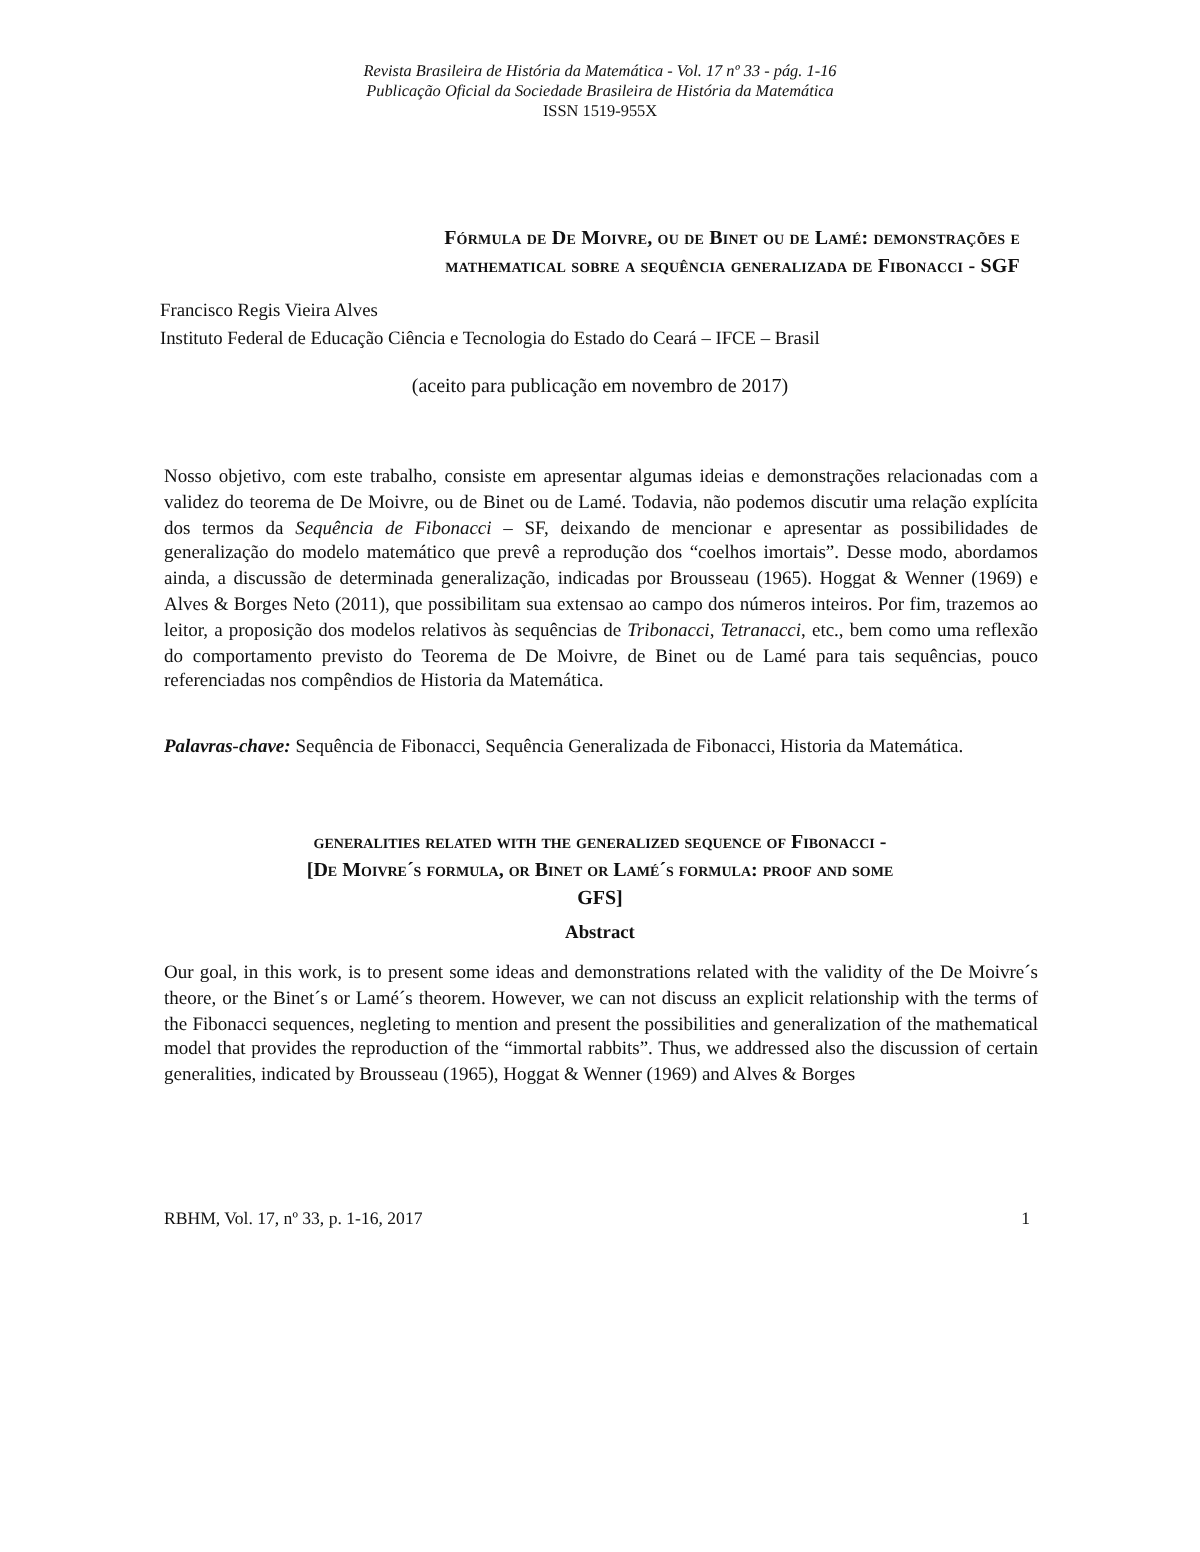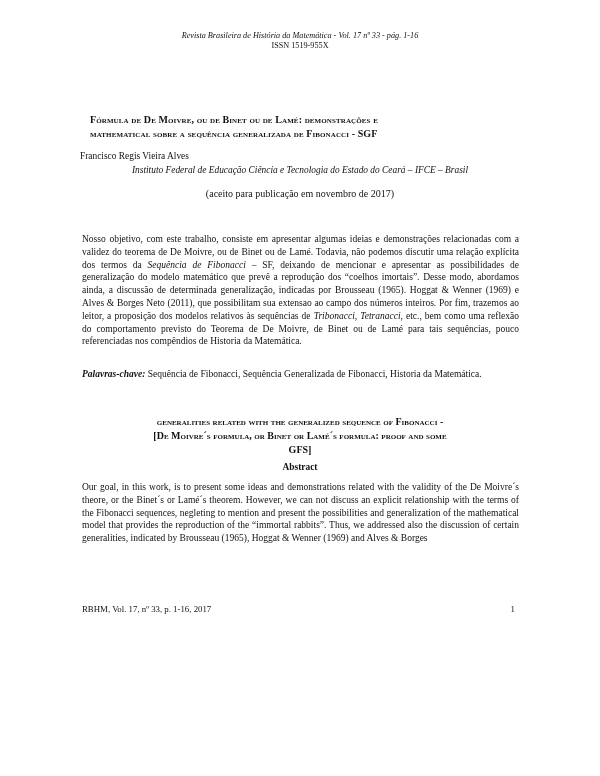--- a/index.html
+++ b/index.html
@@ -2,41 +2,42 @@
 <html><head>
 <meta charset="utf-8">
 <style>
   html, body { margin:0; padding:0; background:#ffffff; }
   body { width:600px; height:776px; position:relative; overflow:hidden;
          font-family:"Liberation Serif", "DejaVu Serif", serif; color:#111; }
   .page { position:absolute; left:0; top:0; width:551px; height:776px; }
   .header { position:absolute; top:31px; left:0; width:600px; text-align:center;
             font-size:8.2px; line-height:10px; }
   .header .it { font-style:italic; }
-  .title { position:absolute; top:113px; left:90px; width:420px; text-align:left;
+  .title { position:absolute; top:113px; left:90px; width:420px; text-align:right;
            font-weight:bold; font-size:10px; line-height:14px; font-variant:small-caps; letter-spacing:0.1px; }
   .author { position:absolute; top:150px; left:80px; width:440px; text-align:left; font-size:9.4px; line-height:12px; }
-  .affil { position:absolute; top:164px; left:80px; width:440px; text-align:center; font-size:9.4px; line-height:12px; font-style:italic; }
+  .affil { position:absolute; top:164px; left:80px; width:440px; font-size:9.4px; line-height:12px; }
   .accepted { position:absolute; top:188px; left:80px; width:440px; text-align:center; font-size:10px; line-height:12px; }
   .sec-head { position:absolute; left:80px; width:440px; text-align:center; font-weight:bold; font-size:9.4px; line-height:12px; }
   .para { position:absolute; left:82px; width:437px; text-align:justify; font-size:9.5px; line-height:12.8px; }
   .para .it { font-style:italic; }
   .kw b { font-weight:bold;font-style:italic; }
   .title2 { position:absolute; top:415px; left:90px; width:420px; text-align:center;
             font-weight:bold; font-size:10px; line-height:14px; font-variant:small-caps; }
   .footer { position:absolute; top:571px; left:82px; width:437px; font-size:8.8px; line-height:11px;margin-top:33px; }
   .footer .pg { position:absolute; right:4px; top:0; }
 </style>
 </head>
 <body>
 
 <div class="page">
 
   <div class="header">
     <div class="it">Revista Brasileira de História da Matemática - Vol. 17 nº 33 - pág. 1-16</div>
+    <div class="it">Publicação Oficial da Sociedade Brasileira de História da Matemática</div>
     <div>ISSN 1519-955X</div>
   </div>
 
   <div class="title">
     <div>Fórmula de De Moivre, ou de Binet ou de Lamé: demonstrações e</div>
     <div>mathematical sobre a sequência generalizada de Fibonacci - SGF</div>
   </div>
 
   <div class="author">Francisco Regis Vieira Alves</div>
   <div class="affil">Instituto Federal de Educação Ciência e Tecnologia do Estado do Ceará – IFCE – Brasil</div>

